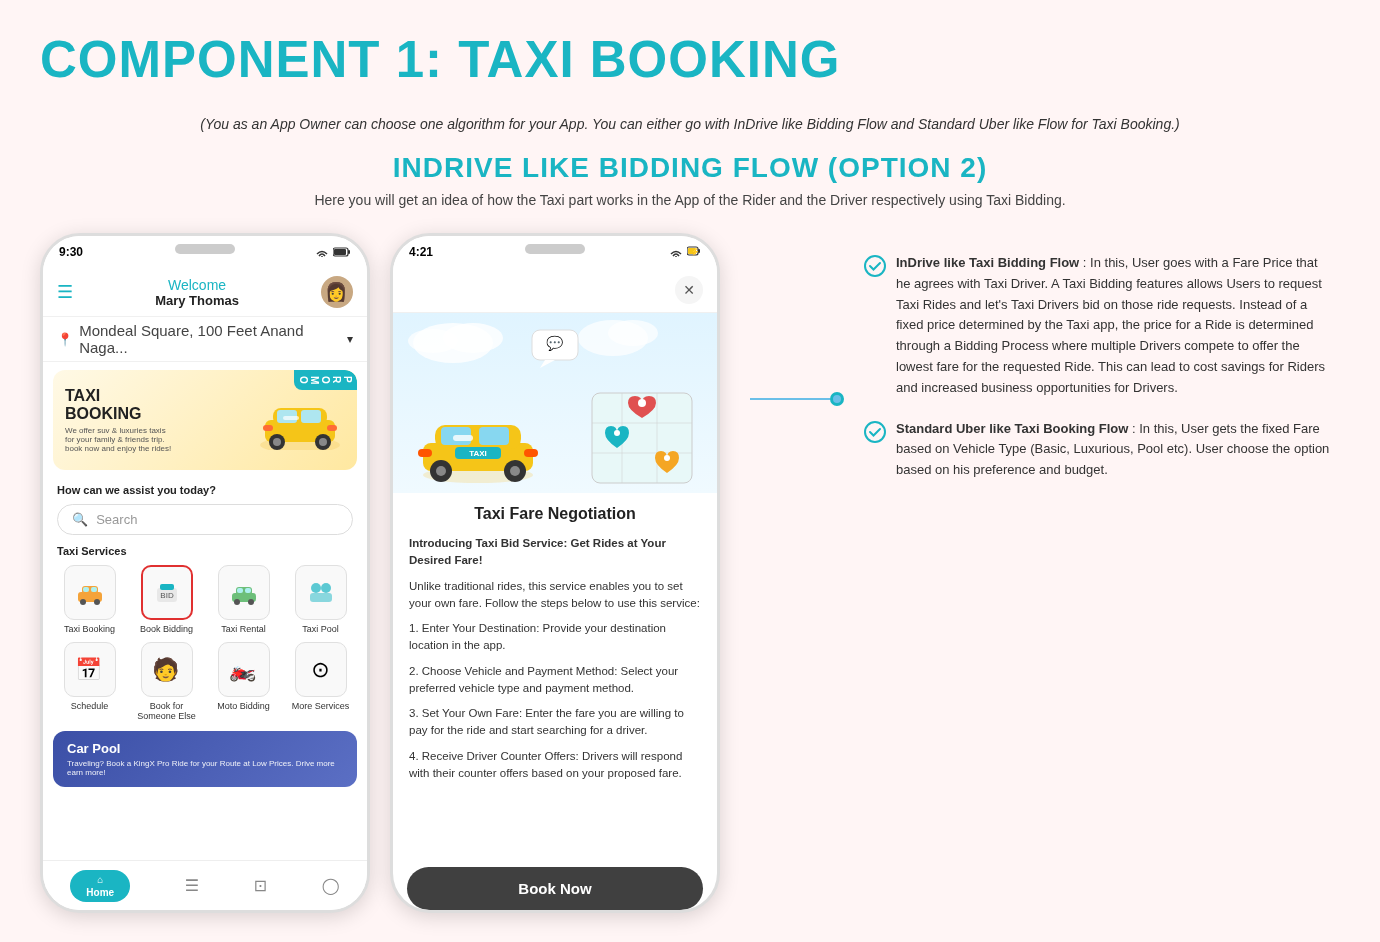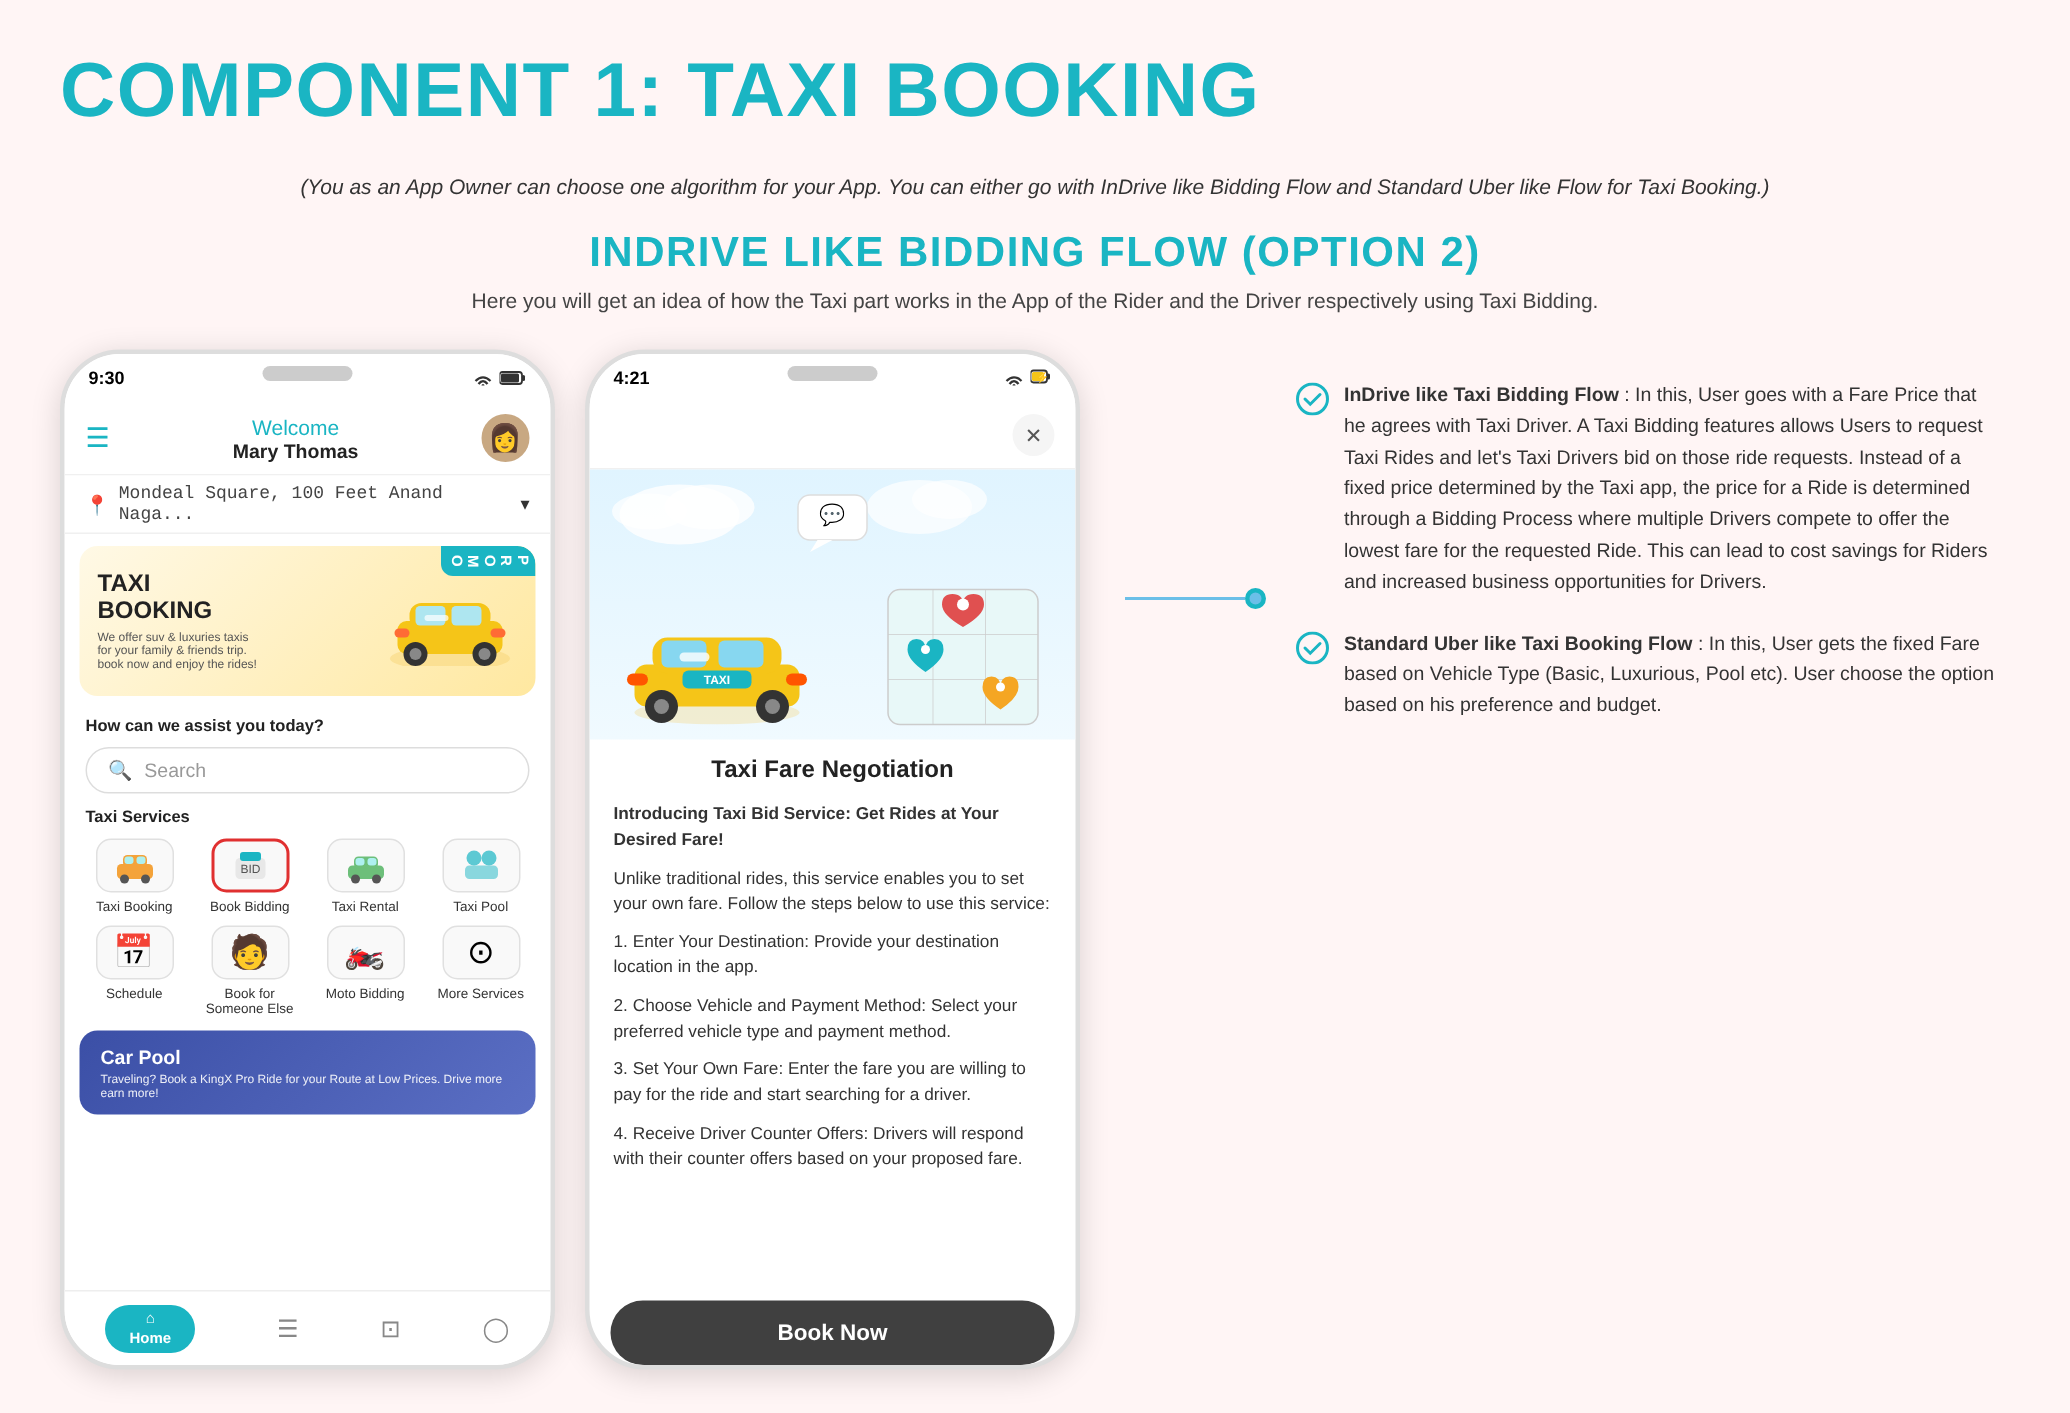--- a/index.html
+++ b/index.html
@@ -161,21 +161,21 @@
       gap: 4px;
       padding: 4px 10px;
     }
     .service-item {
       display: flex;
       flex-direction: column;
       align-items: center;
       gap: 4px;
     }
     .service-icon-box {
-      width: 52px; height: 36px;
+      width: 52px; height: 55px;
       border-radius: 10px;
       background: #f9f9f9;
       display: flex; align-items: center; justify-content: center;
       font-size: 26px;
       border: 1.5px solid #e0e0e0;
     }
     .service-icon-box.selected {
       border: 2px solid #e03030;
     }
     .service-label { font-size: 9px; color: #333; text-align: center; }
@@ -338,21 +338,21 @@
             <span class="hamburger">☰</span>
             <div class="phone1-user">
               <div class="welcome-text">Welcome</div>
               <div class="user-name">Mary Thomas</div>
             </div>
             <div class="avatar-circle">👩</div>
           </div>
 
           <div class="location-bar">
             <span class="loc-icon">📍</span>
-            <span style="font-size:12px;color:#444;font-family:Liberation Mono, monospace;">Mondeal Square, 100 Feet Anand Naga...</span>
+            <span style="font-size:15px;color:#444;">Mondeal Square, 100 Feet Anand Naga...</span>
             <span style="margin-left:auto;font-size:12px;">▾</span>
           </div>
 
           <div class="taxi-banner">
             <div class="banner-text">
               <h2 style="font-size:16px;font-weight:900;line-height:1.1;">TAXI<br>BOOKING</h2>
               <p style="font-size:8px;color:#555;margin-top:4px;max-width:110px;">We offer suv &amp; luxuries taxis for your family &amp; friends trip. book now and enjoy the rides!</p>
             </div>
 
             <svg width="90" height="60" viewBox="0 0 90 60">

